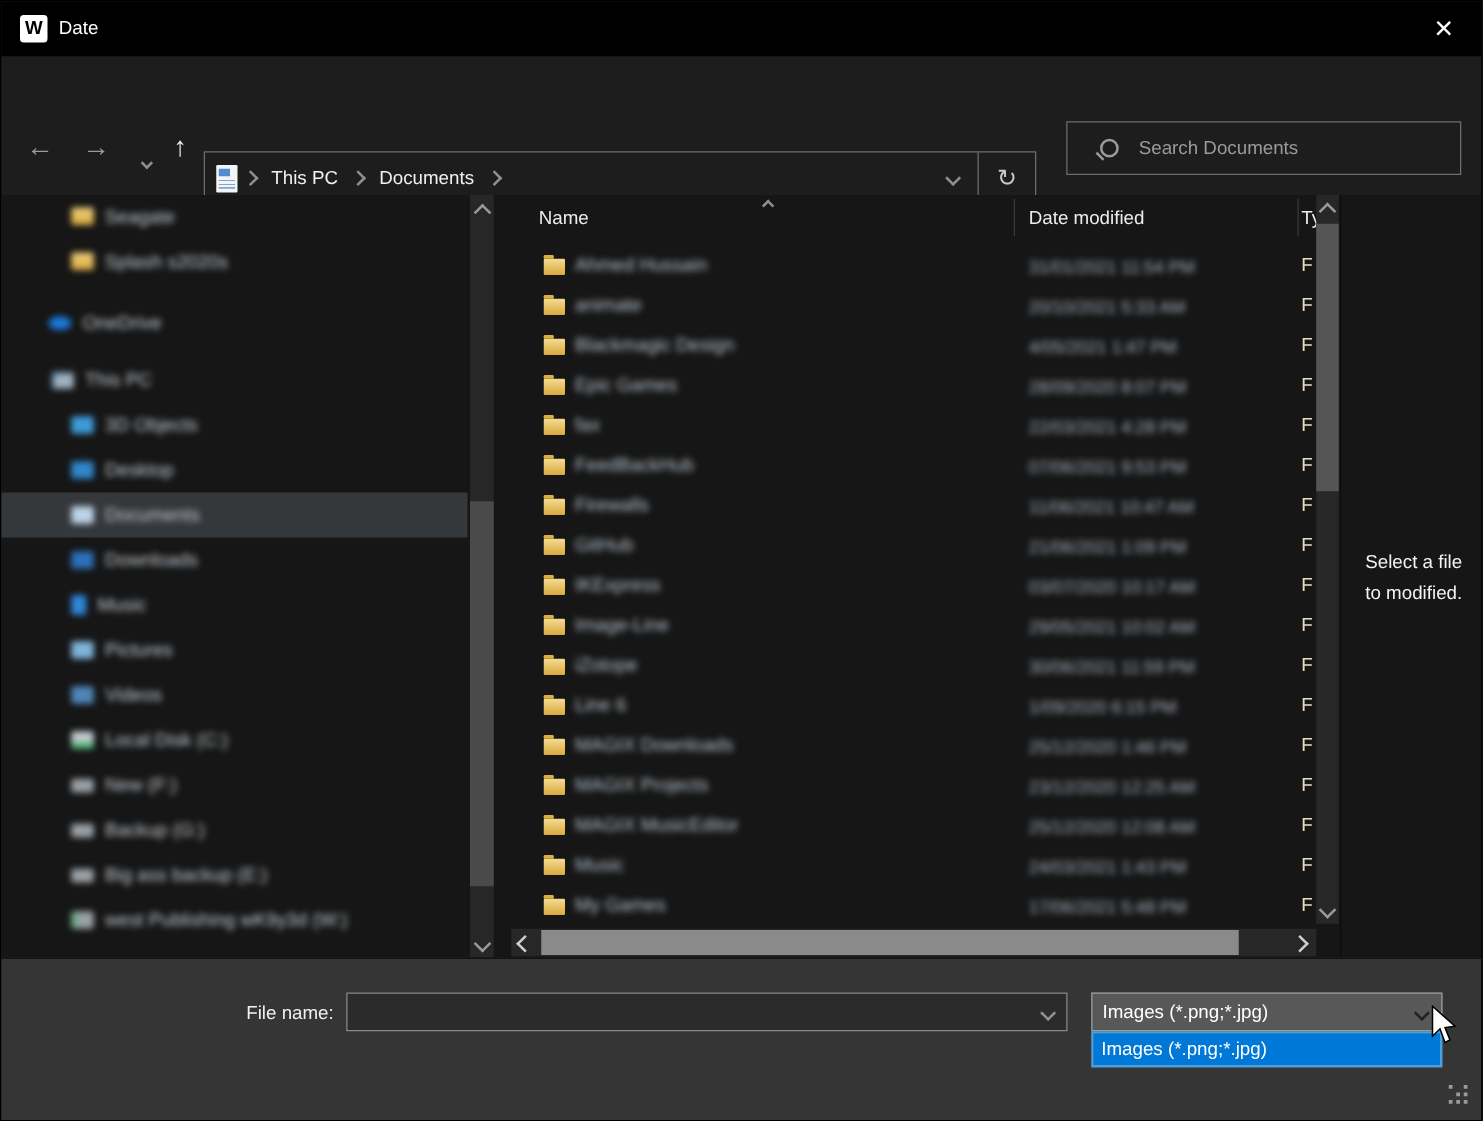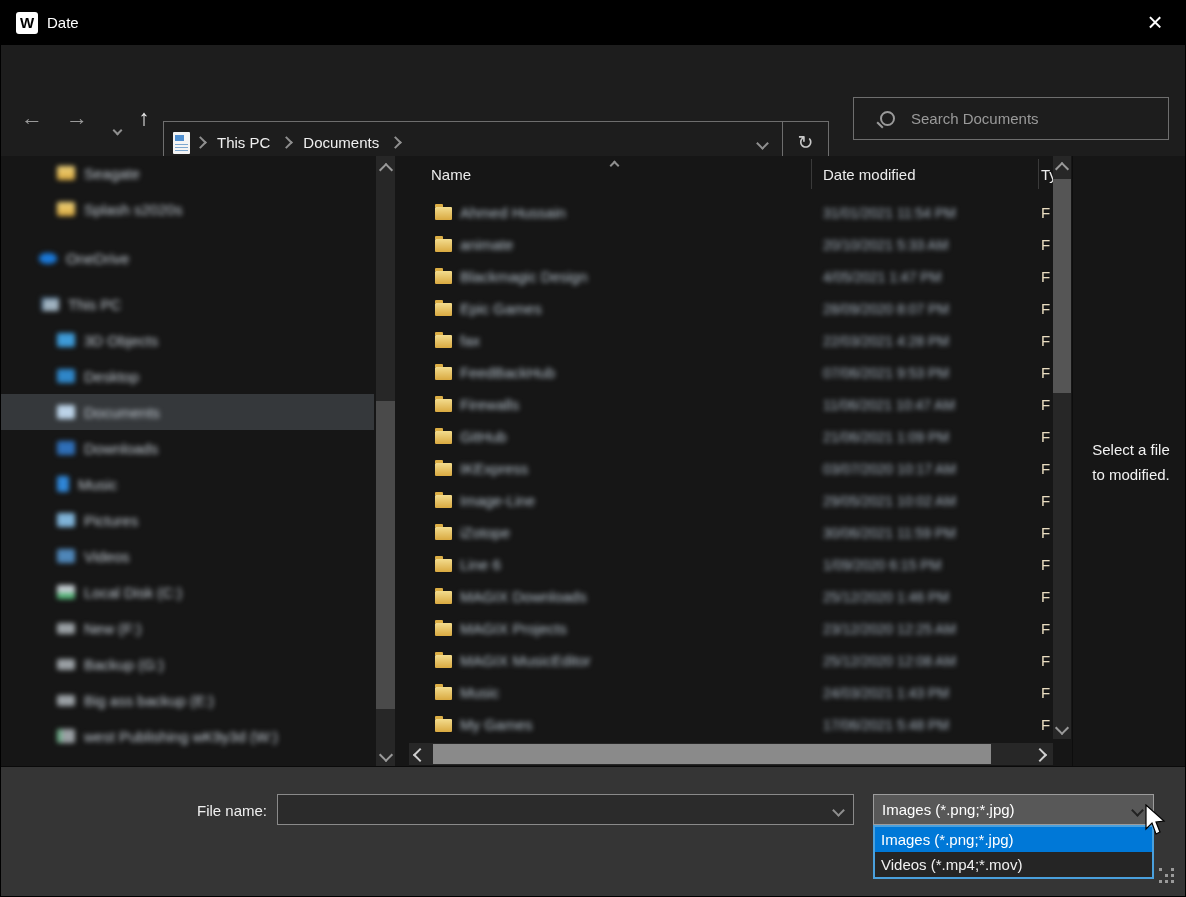--- a/index.html
+++ b/index.html
@@ -480,21 +480,20 @@
       <span class="chev d"></span>
     </div>
     <div class="ft-box">
       <span>Images (*.png;*.jpg)</span>
       <span class="chev d"></span>
     </div>
     <div class="ft-drop">
 
         <div class="ft-opt active">Images (*.png;*.jpg)</div>
 
-        <div class="ft-opt">Videos (*.mp4;*.mov)</div>
       </div>
   </div>
 
   <div class="cursor">
     <svg width="22" height="32" viewBox="0 0 22 32">
       <path d="M2 1 L2 25 L8 19 L12 30 L16 28 L12 18 L20 17 Z" fill="#ffffff" stroke="#000" stroke-width="1.2"></path>
     </svg>
   </div>
 
   <div class="grip"></div>

